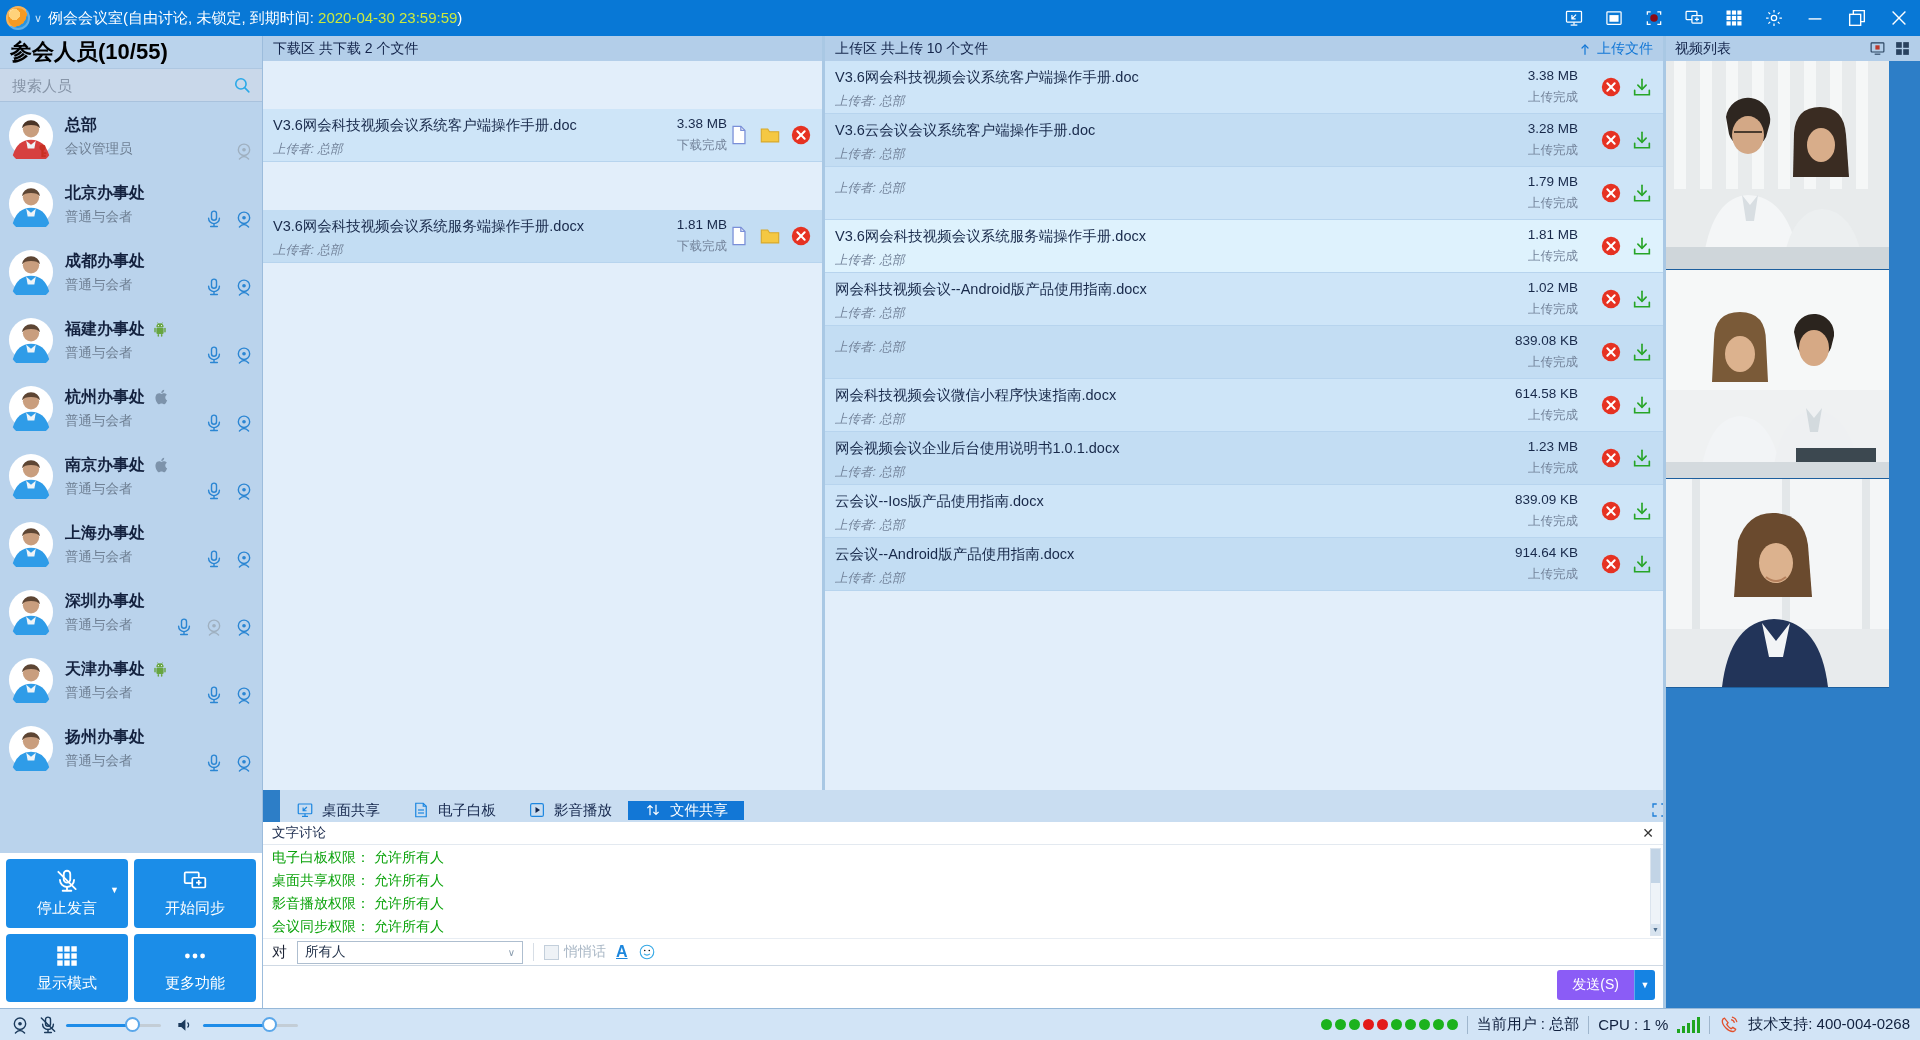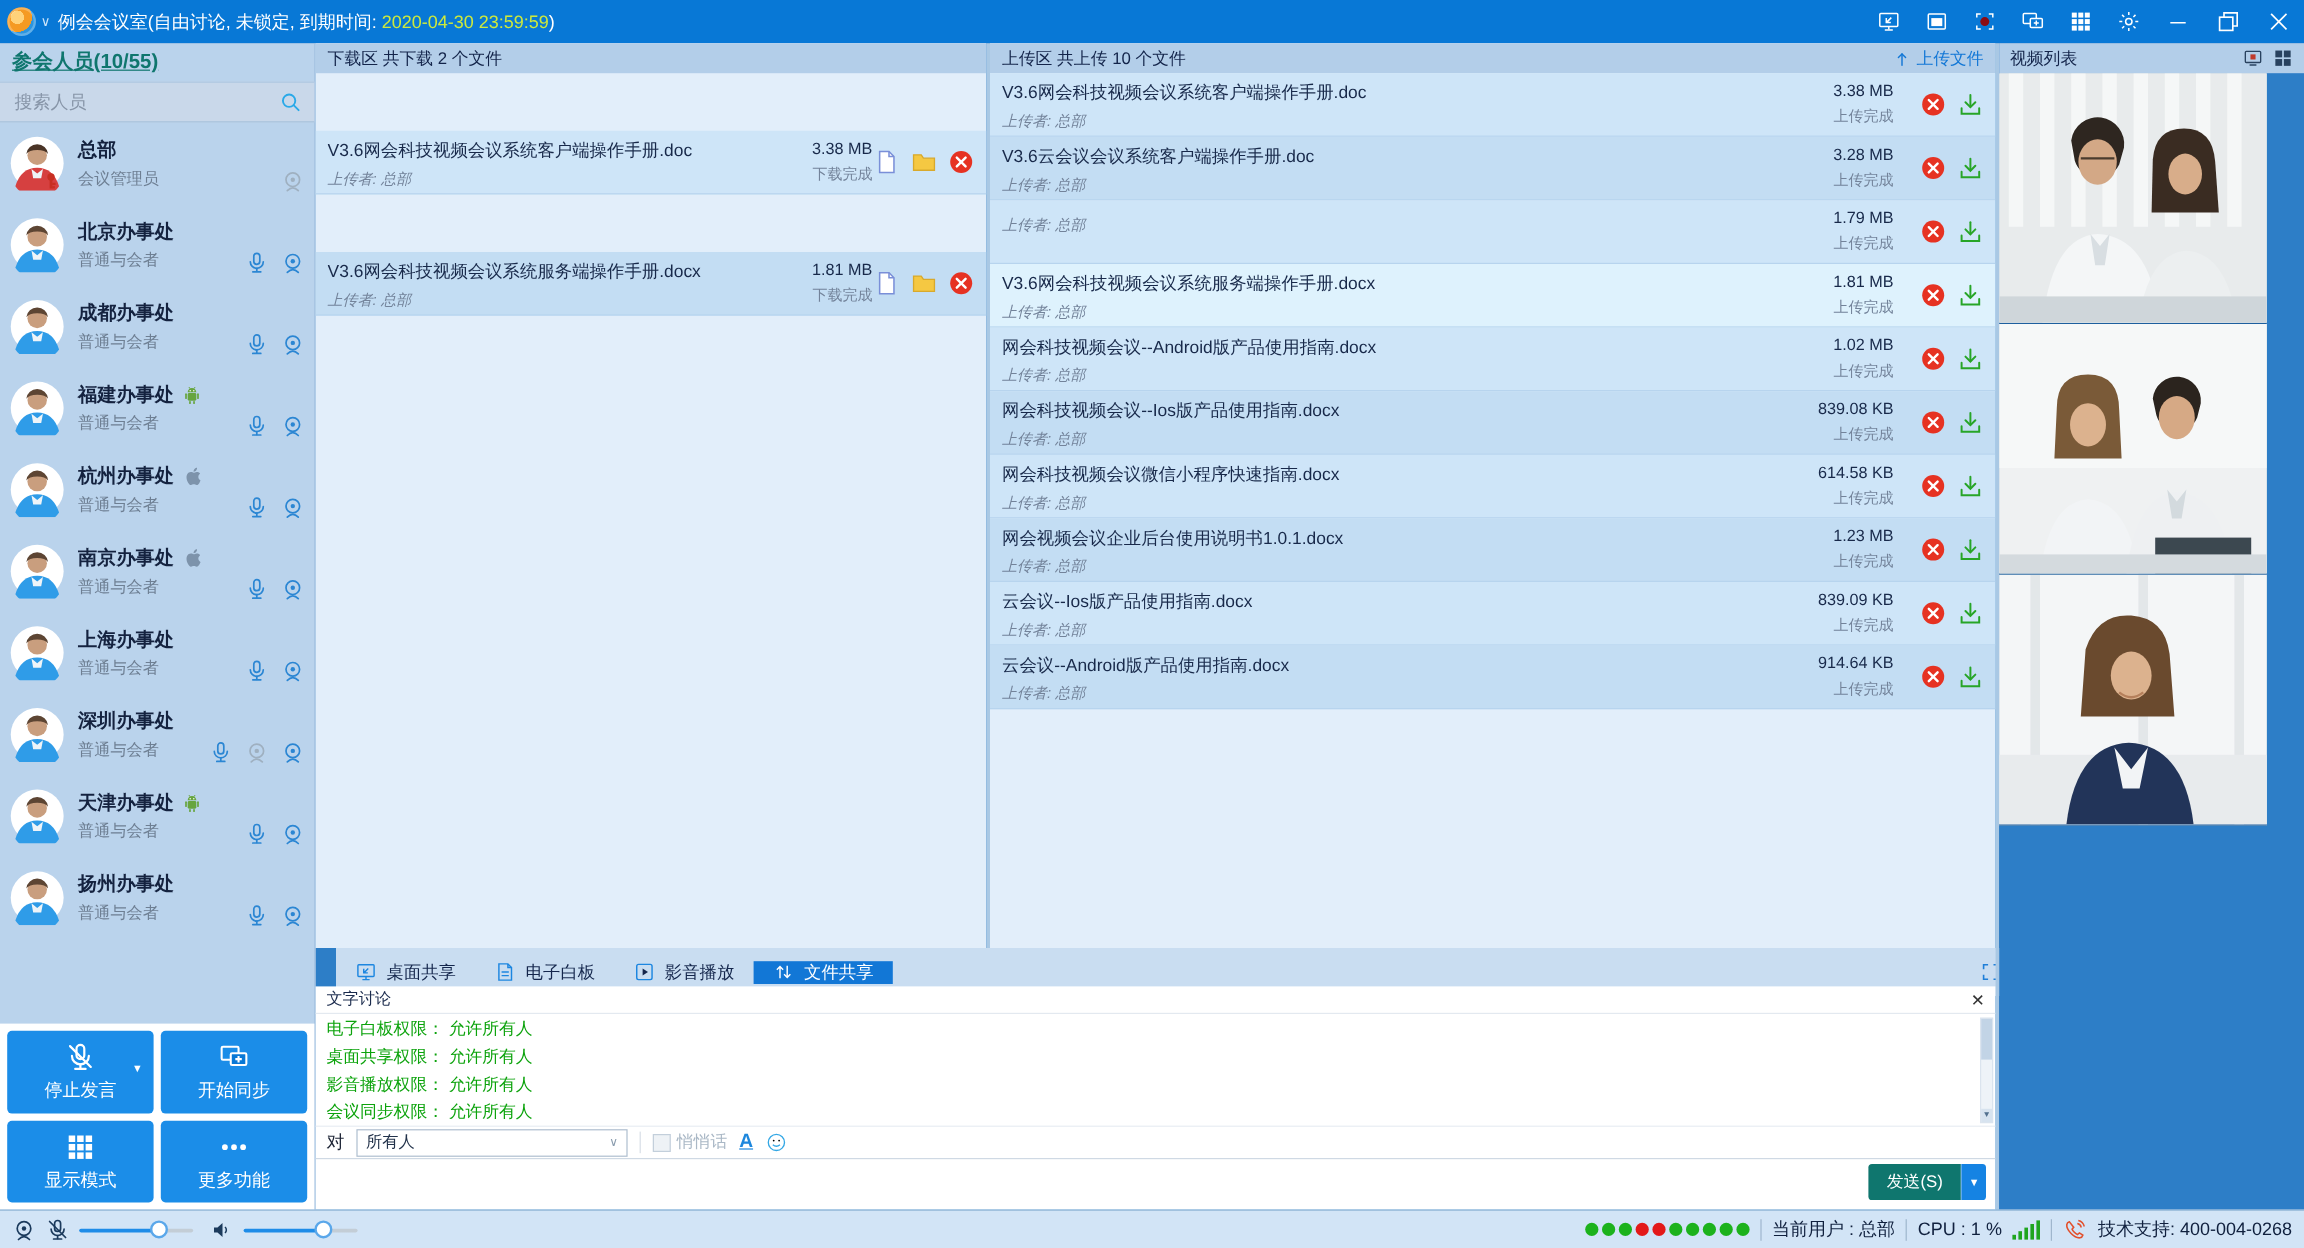--- a/index.html
+++ b/index.html
@@ -13,21 +13,21 @@
     box-shadow:inset 0 0 0 2px rgba(255,255,255,.25);}
   .logo-caret{font-size:11px;color:#cfe6fa;margin-right:6px;}
   .tb-title{font-size:15px;white-space:nowrap;}
   .tb-time{color:#cde93c;}
   .tb-icons{margin-left:auto;display:flex;align-items:center;gap:20px;margin-right:10px;}
   .tb-icons svg{width:20px;height:20px;stroke:#fff;fill:none;stroke-width:1.5;cursor:pointer;}
   .tb-icons .winctl{width:22px;height:22px;}
 
   
   .sidebar{position:absolute;top:36px;left:0;width:263px;bottom:32px;background:#bad3ec;border-right:1px solid #9cbcdc;box-sizing:border-box;}
-  .sb-header{height:32px;line-height:32px;padding-left:10px;font-weight:bold;font-size:17px;color:#0f766e;text-decoration:underline;}
+  .sb-header{height:32px;line-height:32px;padding-left:10px;font-weight:bold;font-size:22px;color:#000000;}
   .sb-search{height:32px;background:#c9d8ea;border-top:1px solid #aec7e1;border-bottom:1px solid #a9c2dd;display:flex;align-items:center;padding:0 10px;}
   .sb-search input{flex:1;border:none;background:transparent;outline:none;font-size:15px;color:#45586e;}
   .sb-search input::placeholder{color:#8795a8;}
   .plist{position:absolute;top:66px;left:0;right:0;height:680px;overflow:hidden;}
   .prow{height:68px;display:flex;align-items:center;padding:0 8px;box-sizing:border-box;}
   .avatar{width:46px;height:46px;flex:0 0 46px;}
   .pinfo{margin-left:11px;min-width:0;}
   .pname{font-size:16px;font-weight:bold;color:#14223f;display:flex;align-items:center;gap:6px;white-space:nowrap;}
   .prole{font-size:13.5px;color:#6e7f93;margin-top:4px;}
   .picons{margin-left:auto;display:flex;gap:10px;align-self:flex-end;margin-bottom:9px;}
@@ -84,21 +84,21 @@
   .chat-tools{position:absolute;top:116px;left:0;right:0;height:28px;border-top:1px solid #e8edf3;border-bottom:1px solid #cfd9e4;display:flex;align-items:center;padding:0 9px;gap:10px;box-sizing:border-box;}
   .to-label{font-size:15px;color:#1b2233;}
   .to-select{width:210px;height:21px;border:1px solid #aebecf;background:#fff;display:flex;align-items:center;padding:0 7px;font-size:13.5px;color:#22324a;cursor:pointer;}
   .to-select .chev{margin-left:auto;color:#8a9cae;font-size:10px;}
   .tool-sep{width:1px;height:18px;background:#d7dee6;}
   .whisper{display:flex;align-items:center;gap:5px;color:#aab8c6;font-size:14px;}
   .whisper .box{width:13px;height:13px;background:#eef2f6;border:1px solid #c3cfdb;}
   .font-a{color:#1d87dd;font-weight:bold;font-size:16px;text-decoration:underline;cursor:pointer;}
   .smiley{width:18px;height:18px;stroke:#35a8e5;fill:none;stroke-width:1.5;cursor:pointer;}
   .send{position:absolute;right:8px;bottom:8px;height:30px;display:flex;cursor:pointer;}
-  .send-main{background:#0f766e;color:#fff;padding:0 15px;font-size:14px;display:flex;align-items:center;border-radius:3px 0 0 3px;}
+  .send-main{background:#8b5cf6;color:#fff;padding:0 15px;font-size:14px;display:flex;align-items:center;border-radius:3px 0 0 3px;}
   .send-caret{width:20px;background:#1583e3;border-left:1px solid #5fa9ee;display:flex;align-items:center;justify-content:center;border-radius:0 3px 3px 0;color:#fff;font-size:9px;}
 
   
   .vdivider{position:absolute;left:1663px;top:36px;width:3px;bottom:32px;background:#a9c8e4;}
   .videopanel{position:absolute;left:1666px;top:36px;right:0;bottom:32px;background:#2d7ec7;}
   .vp-header{height:25px;background:#b3cee9;display:flex;align-items:center;padding:0 9px;font-size:14px;color:#13244a;}
   .vp-icons{margin-left:auto;display:flex;gap:8px;}
   .vp-icons svg{width:17px;height:17px;cursor:pointer;}
   .video{width:223px;height:208px;border-bottom:1px solid #1d5f9e;overflow:hidden;background:#e8ebec;}
   .video svg{display:block;}
@@ -701,21 +701,20 @@
         <div class="facts">
             <svg>
               <use href="#i-delete"></use>
             </svg>
             <svg>
               <use href="#i-download"></use>
             </svg>
           </div>
       </div>
       <div class="frow even">
-        <div class="fname">网会科技视频会议--Ios版产品使用指南.docx</div>
         <div class="fup">上传者: 总部</div>
         <div class="fmeta">
             <div class="fsize">839.08 KB</div>
             <div class="fstatus">上传完成</div>
           </div>
         <div class="facts">
             <svg>
               <use href="#i-delete"></use>
             </svg>
             <svg>

